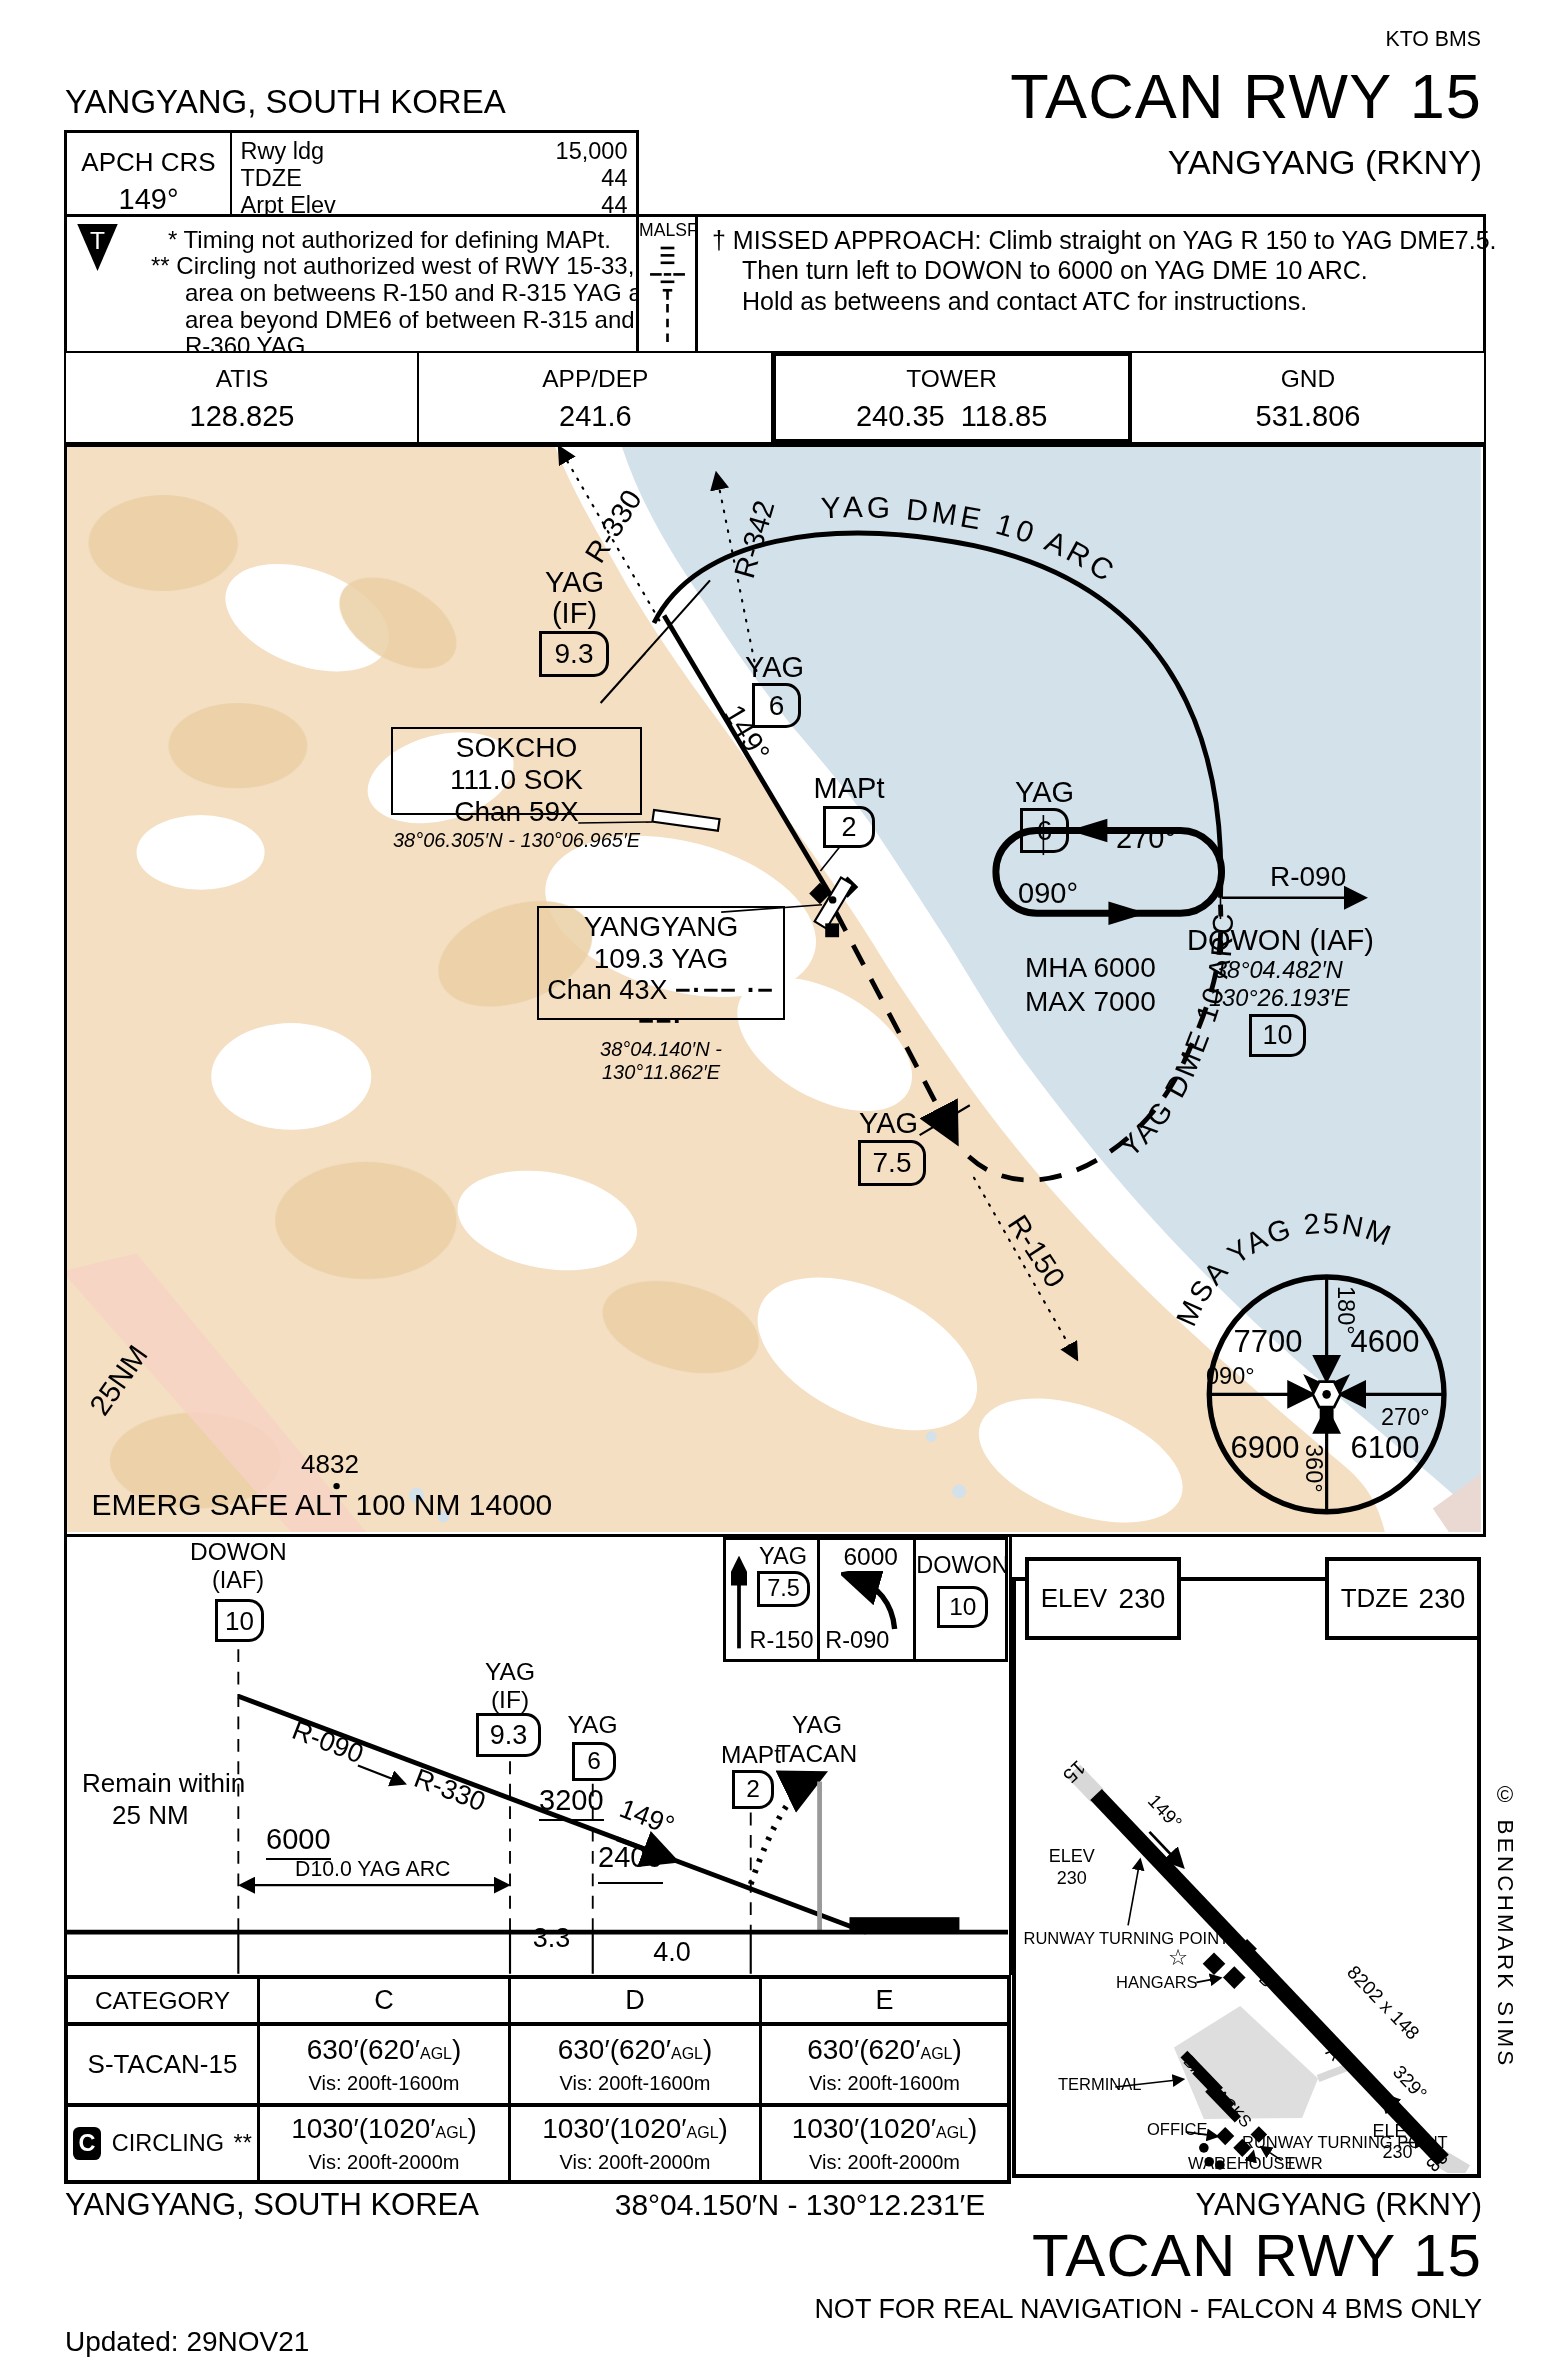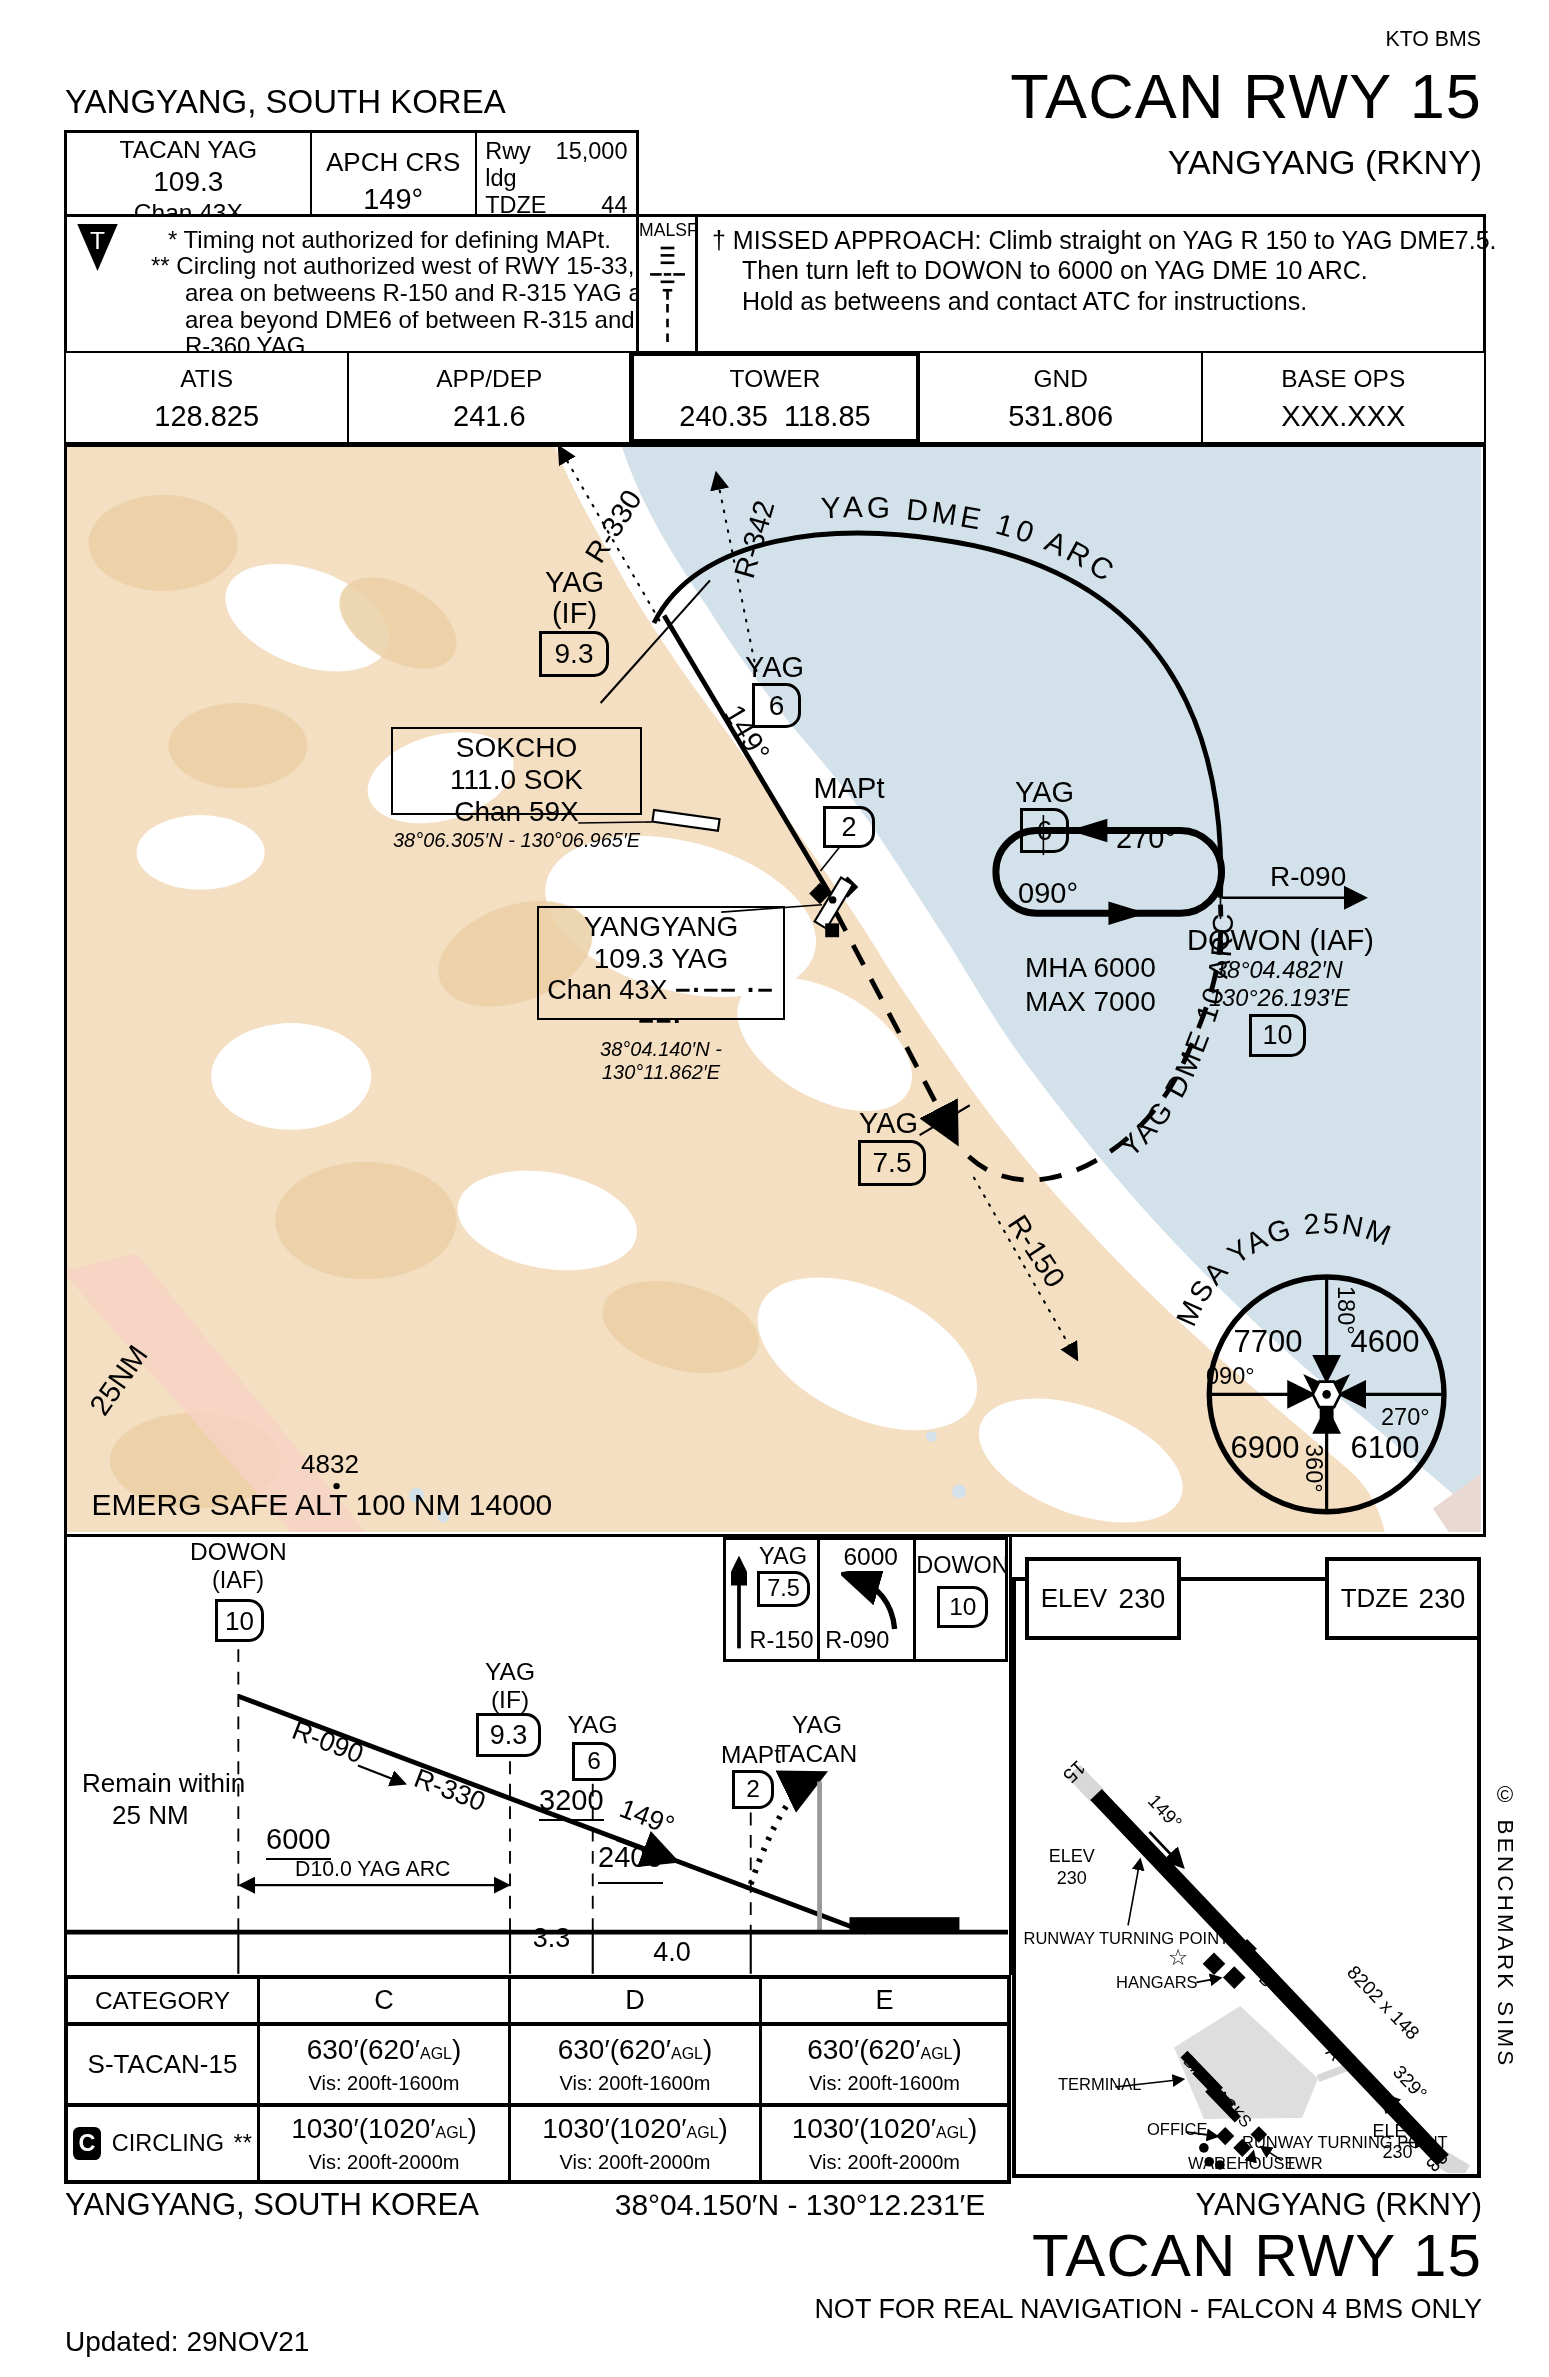--- a/index.html
+++ b/index.html
@@ -27,25 +27,20 @@
 <body>
 
 <div class="page">
 
   <div class="l" style="right:69px;top:28px;font-size:21.3px">KTO BMS</div>
   <div class="l" style="left:65px;top:85px;font-size:33px">YANGYANG, SOUTH KOREA</div>
   <div class="l" style="right:68px;top:63px;font-size:63px;letter-spacing:1.1px">TACAN RWY 15</div>
   <div class="l" style="right:68px;top:145px;font-size:34px">YANGYANG (RKNY)</div>
 
   <div class="bx" style="left:64px;top:130px;width:575px;height:88px;border-width:3.7px;display:flex">
-    <div style="width:43%;border-right:2.7px solid #000;text-align:center;padding-top:3.2px">
-      <div style="font-size:24.5px">TACAN YAG</div>
-      <div style="font-size:28px;margin-top:2.1px">109.3</div>
-      <div style="font-size:24.5px;margin-top:1.1px">Chan 43X</div>
-    </div>
     <div style="width:29%;border-right:2.7px solid #000;text-align:center;padding-top:14px">
       <div style="font-size:26px">APCH CRS</div>
       <div style="font-size:29px;margin-top:5.3px">149°</div>
     </div>
     <div style="flex:1;padding:5.3px 8.5px;display:flex;flex-direction:column;justify-content:space-around">
       <div style="display:flex;justify-content:space-between;font-size:23.5px">
         <span>Rwy ldg</span>
         <span>15,000</span>
       </div>
       <div style="display:flex;justify-content:space-between;font-size:23.5px">
@@ -102,24 +97,20 @@
       <span class="fl">APP/DEP</span>
       <span class="fv">241.6</span>
     </div>
     <div class="fq" style="border-width:5.9px">
       <span class="fl" style="margin-top:8.5px">TOWER</span>
       <span class="fv">240.35  118.85</span>
     </div>
     <div class="fq">
       <span class="fl">GND</span>
       <span class="fv">531.806</span>
-    </div>
-    <div class="fq">
-      <span class="fl">BASE OPS</span>
-      <span class="fv">XXX.XXX</span>
     </div>
   </div>
 
   <div style="position:absolute;left:64px;top:444px;width:1422px;height:1093px;border:3.7px solid #000;background:#fff;overflow:hidden">
     <svg width="1414" height="1085" viewBox="0 0 2650 2034" style="position:absolute;left:0;top:0">
       <defs>
         <marker id="ah" markerWidth="9" markerHeight="9" viewBox="0 0 10 10" refX="7" refY="5" orient="auto-start-reverse">
             <path d="M0,0L10,5L0,10Z"></path>
           </marker>
       </defs>

